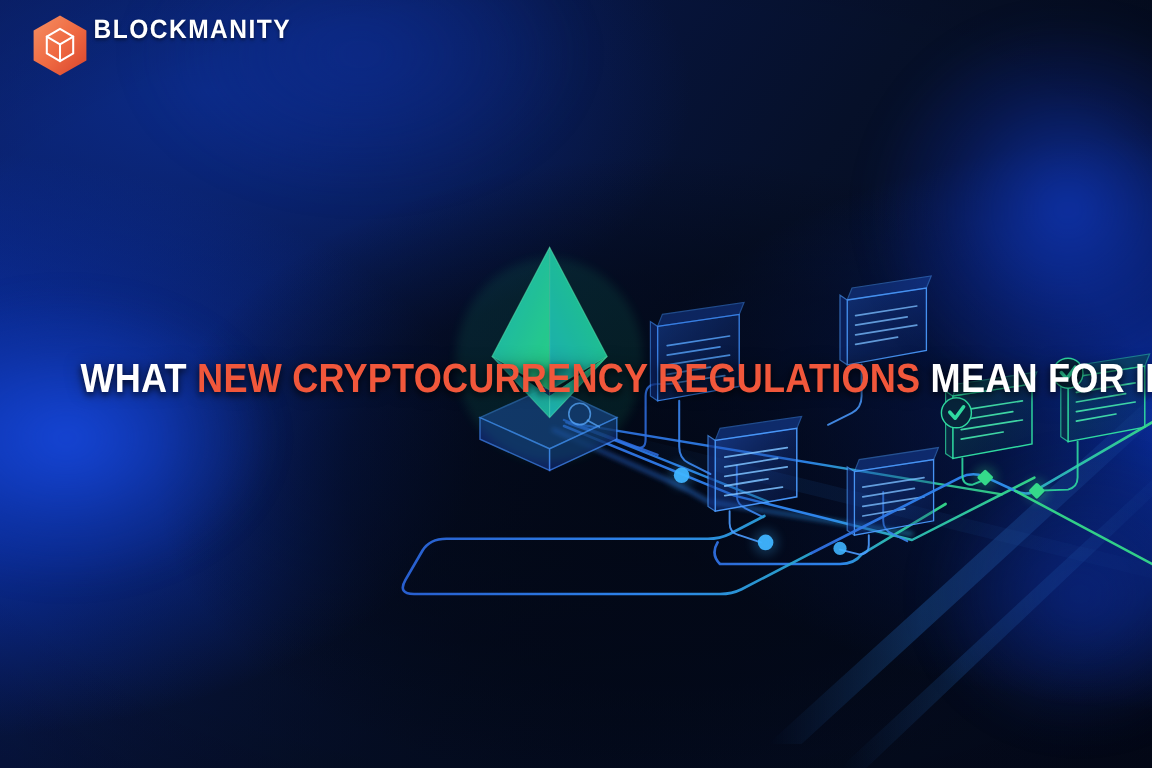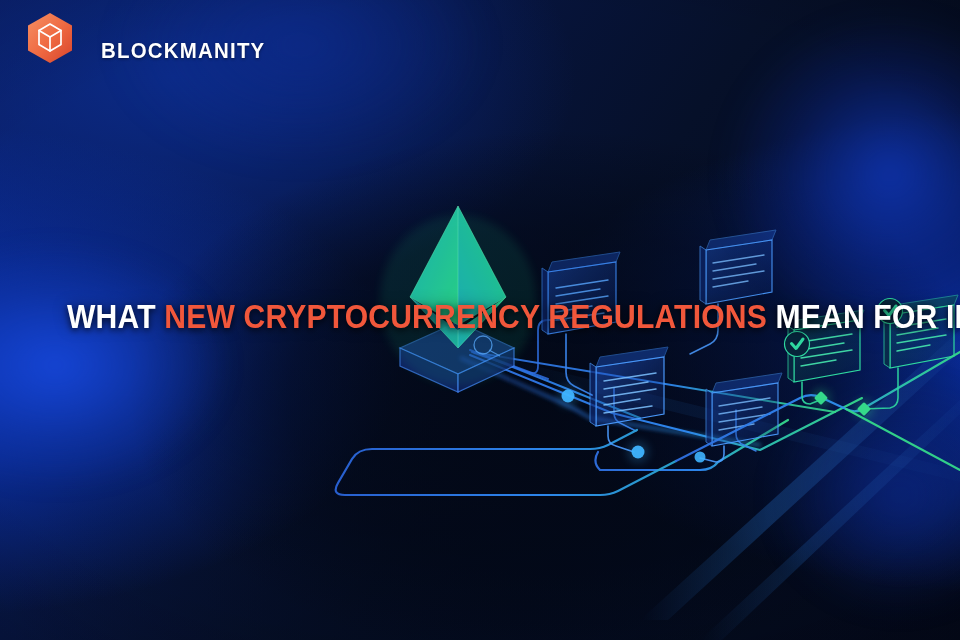--- a/index.html
+++ b/index.html
@@ -50,21 +50,21 @@
   .bg-vignette{
     position:absolute;inset:0;
     background:radial-gradient(130% 110% at 50% 50%, rgba(0,0,0,0) 45%, rgba(0,0,0,.55) 100%);
   }
 
   
   .art{position:absolute;left:0;top:0;width:960px;height:640px;}
 
   
   .logo{
-    position:absolute;left:26px;top:12px;display:flex;align-items:flex-end;gap:27px;
+    position:absolute;left:26px;top:12px;display:flex;align-items:flex-start;gap:4px;
   }
   .logo-mark{width:48px;height:52px;position:relative;}
   .logo-word{
     color:#ffffff;font-size:22px;letter-spacing:1.3px;font-weight:700;
     font-family:"Liberation Sans Narrow","Liberation Sans",sans-serif;
     transform:scaleX(.93);transform-origin:left center;white-space:nowrap;
     text-shadow:0 1px 3px rgba(0,0,0,.45);
   }
 
   

